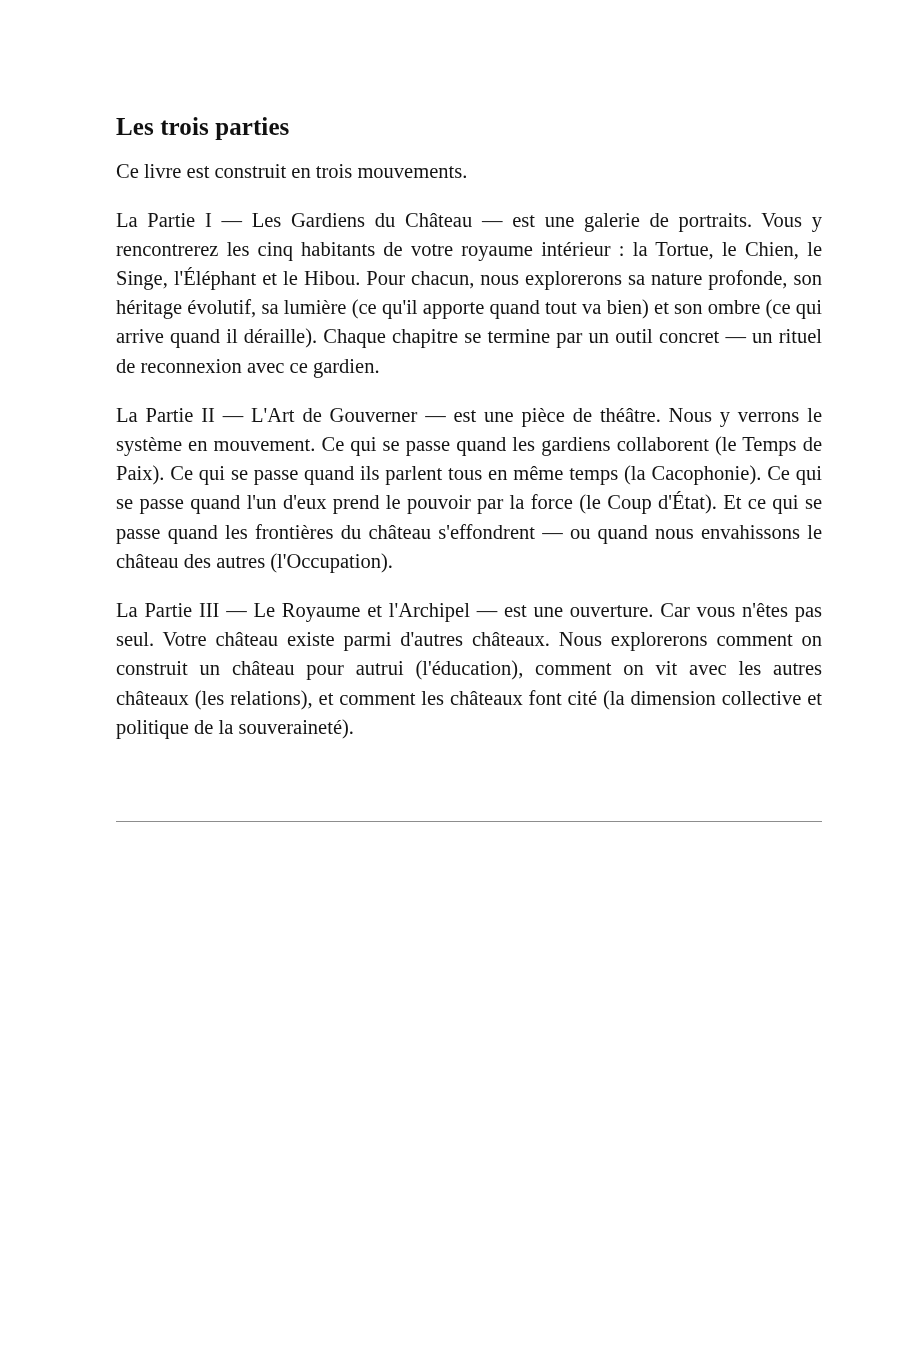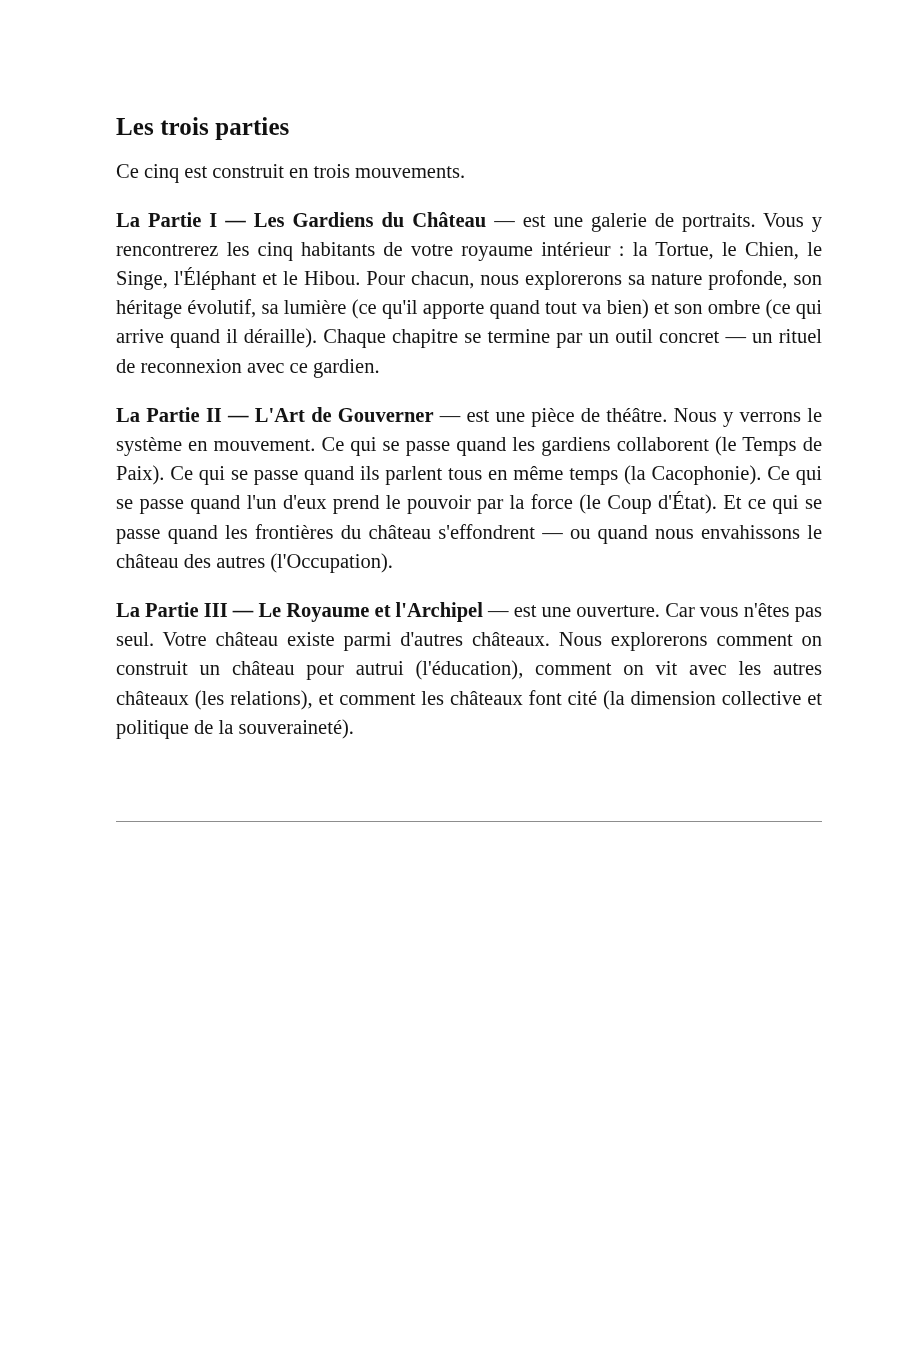--- a/index.html
+++ b/index.html
@@ -57,21 +57,21 @@
     text-align: justify;
     text-justify: inter-word;
     hyphens: manual;
     color: #131313;
   }
   .body-par:last-of-type {
     margin-bottom: 17px;
   }
 
   .lead-in {
-    font-weight: bold;
+    font-weight: normal;
   }
 
   .rule {
     position: absolute;
     left: 116px;
     top: 821px;
     width: 706px;
     height: 0;
     border: 0;
     border-top: 1.6px solid #8d8d8d;
@@ -92,21 +92,21 @@
 </style>
 </head>
 <body>
 
 <div class="page">
 
   <div class="content">
 
     <h2 class="section-title">Les trois parties</h2>
 
-    <p class="intro-line">Ce cinq est construit en trois mouvements.</p>
+    <p class="intro-line">Ce livre est construit en trois mouvements.</p>
 
     <p class="body-par"><span class="lead-in">La Partie I — Les Gardiens du Château</span><span> — est une galerie de portraits. Vous y rencontrerez les cinq habitants de votre royaume intérieur : la Tortue, le Chien, le Singe, l'Éléphant et le Hibou. Pour chacun, nous explorerons sa nature profonde, son héritage évolutif, sa lumière (ce qu'il apporte quand tout va bien) et son ombre (ce qui arrive quand il déraille). Chaque chapitre se termine par un outil concret — un rituel de reconnexion avec ce gardien.</span></p>
 
     <p class="body-par"><span class="lead-in">La Partie II — L'Art de Gouverner</span><span> — est une pièce de théâtre. Nous y verrons le système en mouvement. Ce qui se passe quand les gardiens collaborent (le Temps de Paix). Ce qui se passe quand ils parlent tous en même temps (la Cacophonie). Ce qui se passe quand l'un d'eux prend le pouvoir par la force (le Coup d'État). Et ce qui se passe quand les frontières du château s'effondrent — ou quand nous envahissons le château des autres (l'Occupation).</span></p>
 
     <p class="body-par"><span class="lead-in">La Partie III — Le Royaume et l'Archipel</span><span> — est une ouverture. Car vous n'êtes pas seul. Votre château existe parmi d'autres châteaux. Nous explorerons comment on construit un château pour autrui (l'éducation), comment on vit avec les autres châteaux (les relations), et comment les châteaux font cité (la dimension collective et politique de la souveraineté).</span></p>
 
   </div>
 
   <hr class="rule">

